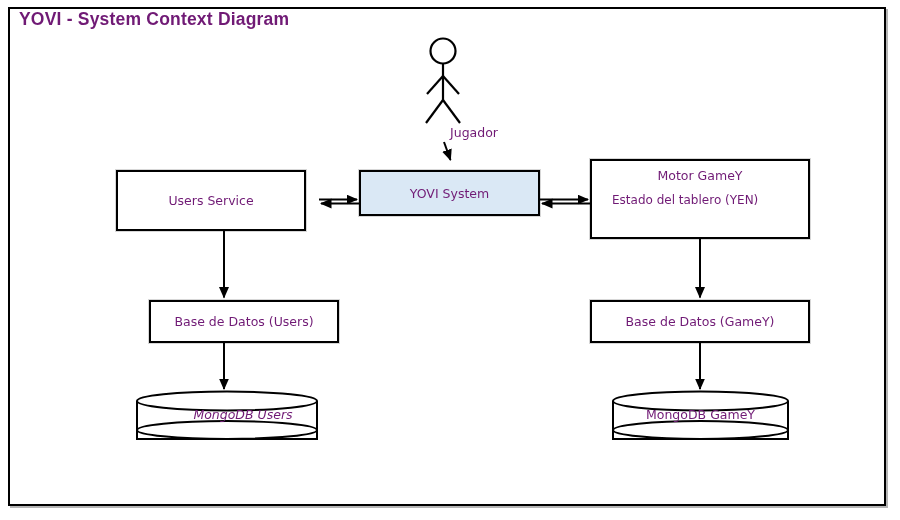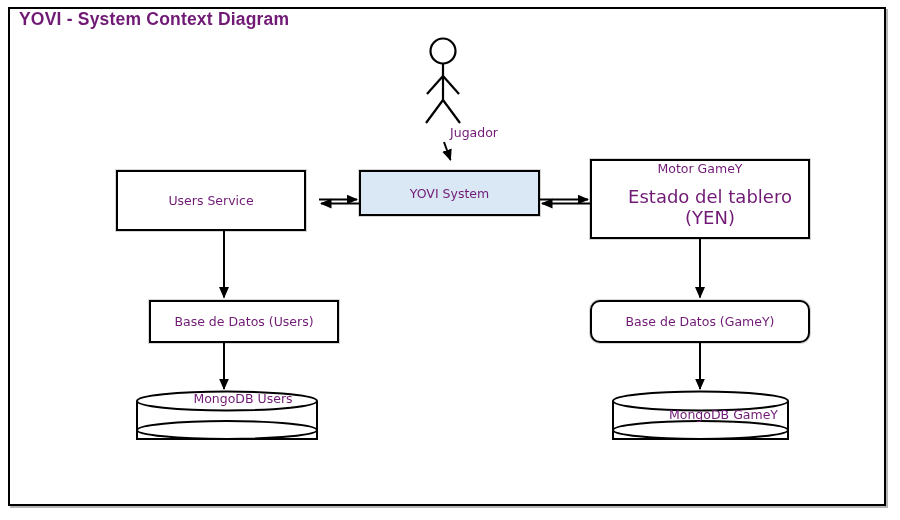--- a/index.html
+++ b/index.html
@@ -19,30 +19,30 @@
     font-weight:bold;font-size:17.5px;letter-spacing:.2px;white-space:nowrap;
   }
   .box{
     position:absolute;box-sizing:border-box;background:var(--box-fill,#fff);
     border:2px solid #000;display:flex;align-items:center;justify-content:center;
     font-size:12.5px;box-shadow:0 0 0 1px rgba(150,150,150,.38);
     z-index:2;
   }
   .box-users   {left:116px;top:170px;width:190px;height:61px;}
   .box-yovi    {left:359px;top:170px;width:181px;height:46px;background:var(--system-fill,#dae8f5);}
-  .box-motor   {left:590px;top:159px;width:220px;height:80px;display:block;}
+  .box-motor   {left:590px;top:159px;width:220px;height:80px;display:block;padding-top:7px;}
   .box-dbusers {left:129px;top:300px;width:190px;height:43px;margin-left:20px;}
-  .box-dbgamey {left:590px;top:300px;width:220px;height:43px;border-radius:10px;}
+  .box-dbgamey {left:590px;top:300px;width:220px;height:43px;}
   .motor-line1{text-align:center;font-size:12.5px;}
-  .motor-line2{text-align:center;padding-left:20px;margin-top:10px;font-size:18px;}
+  .motor-line2{text-align:left;padding-left:20px;margin-top:10px;font-size:12px;}
   .cyl-label{
     position:absolute;font-size:12.5px;text-align:center;z-index:4;line-height:1.1;
   }
-  .cyl-label-users{left:137px;top:392px;width:212px;}
-  .cyl-label-gamey{left:636px;top:408px;width:175px;}
+  .cyl-label-users{left:137px;top:408px;width:212px;font-style:italic;}
+  .cyl-label-gamey{left:613px;top:408px;width:175px;}
   .actor-label{
     position:absolute;left:432px;top:125px;width:60px;text-align:center;
     font-size:12.5px;z-index:2;margin-left:12px;
   }
   svg.overlay{position:absolute;left:0;top:0;z-index:3;pointer-events:none;}
 </style>
 </head>
 <body>
 
 <div class="page">

